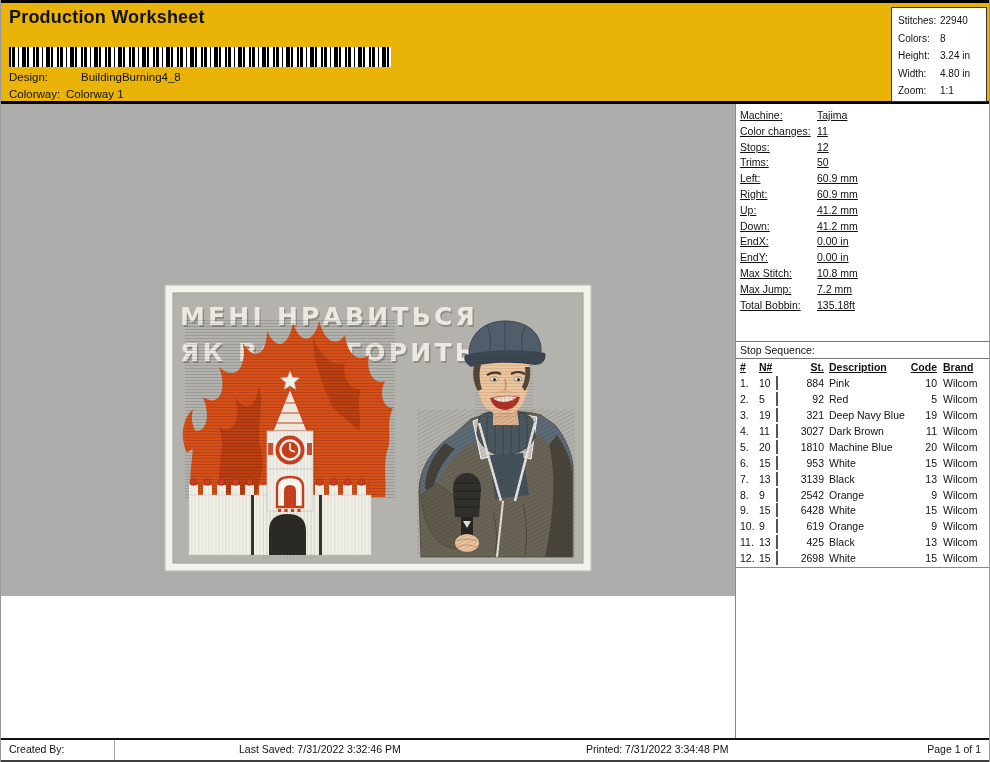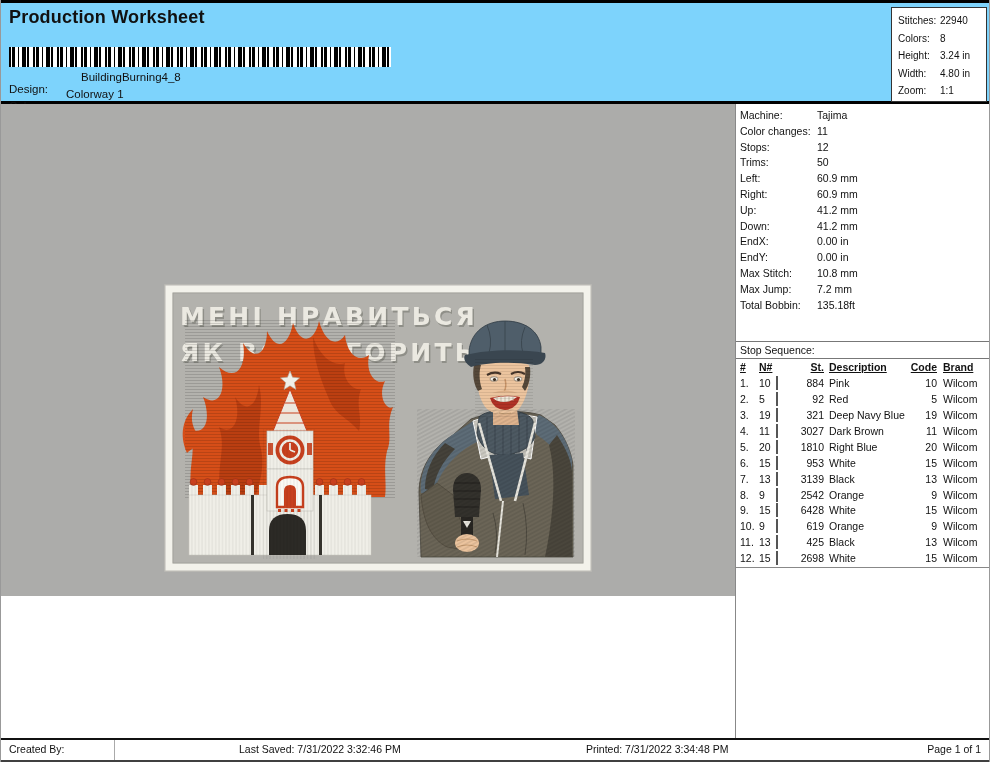--- a/index.html
+++ b/index.html
@@ -1,42 +1,42 @@
 <!DOCTYPE html>
 <html><head>
 <meta charset="utf-8">
 <style>
   html,body{margin:0;padding:0;background:#e9e9e9;}
   .page{position:relative;width:990px;height:762px;background:#fff;
         font-family:"Liberation Sans",sans-serif;color:#111;overflow:hidden;
         border-left:1px solid #999;border-right:1px solid #999;box-sizing:border-box;}
   
-  .header{position:absolute;top:0;left:0;width:100%;height:104px;background:#7dd3fc;
+  .header{position:absolute;top:0;left:0;width:100%;height:104px;background:#eab308;
           border-top:3px solid #000;border-bottom:3px solid #000;box-sizing:border-box;}
   .title{position:absolute;left:8px;top:4px;font-size:18px;font-weight:bold;letter-spacing:.2px;}
   .subtitle{position:absolute;left:8px;top:28px;font-size:12px;color:#222;}
   .barcode{position:absolute;left:8px;top:44px;width:382px;height:20px;
      background:repeating-linear-gradient(90deg,#000 0 2px,#fff 2px 3px,#000 3px 6px,#fff 6px 9px,
       #000 9px 10px,#fff 10px 13px,#000 13px 17px,#fff 17px 18px,#000 18px 20px,#fff 20px 24px);}
   .hrow{position:absolute;left:8px;font-size:11.5px;display:flex;}
   .hrow.design{top:68px;} .hrow.colorway{top:85px;}
-  .hrow .lbl{display:inline-block;margin-top:12px;}
+  .hrow .lbl{display:inline-block;}
   .hrow.design .lbl{width:72px;} .hrow.colorway .lbl{width:57px;}
   
   .stats{position:absolute;right:2px;top:4px;width:96px;height:95px;border:1px solid #333;
          box-sizing:border-box;font-size:10px;padding:4px 16px 0 6px;background:#fff;}
   .stats .row{display:flex;line-height:17.6px;}
   .stats .lbl{width:42px;}
   
   .canvas{position:absolute;left:0;top:104px;width:734px;height:492px;background:#acacaa;}
   .design-wrap{position:absolute;left:162px;top:179px;width:430px;height:290px;}
   
   .panel{position:absolute;left:734px;top:104px;width:256px;height:634px;background:#fff;
          border-left:1px solid #888;box-sizing:border-box;font-size:10.5px;}
-  .minfo{padding:4px 0 0 4px;}
+  .minfo{padding:4px 0 0 4px;text-decoration:underline;}
   .minfo .row{display:flex;height:15.8px;line-height:15.8px;}
   .minfo .lbl{width:77px;}
   .seq-title{border-top:1px solid #777;border-bottom:1px solid #777;height:16px;line-height:16px;
              padding-left:4px;margin-top:28px;}
   .seq-head,.seq-row{display:grid;grid-template-columns:19px 17px 17px 31px 1fr 28px 48px;
              padding:0 6px 0 4px;height:15.9px;line-height:15.9px;align-items:center;}
   .seq-head{font-weight:bold;height:17px;line-height:17px;}
   .seq-head span{text-decoration:underline;}
   .c-st,.c-code{text-align:right;}
   .c-desc{padding-left:5px;white-space:nowrap;}
@@ -380,21 +380,21 @@
             <span class="c-desc">Dark Brown</span>
             <span class="c-code">11</span>
             <span class="c-brand">Wilcom</span>
           </div>
 
           <div class="seq-row">
             <span>5.</span>
             <span>20</span>
             <span><span class="swatch" style="background: rgb(111, 123, 137);"></span></span>
             <span class="c-st">1810</span>
-            <span class="c-desc">Right Blue</span>
+            <span class="c-desc">Machine Blue</span>
             <span class="c-code">20</span>
             <span class="c-brand">Wilcom</span>
           </div>
 
           <div class="seq-row">
             <span>6.</span>
             <span>15</span>
             <span><span class="swatch" style="background: rgb(255, 255, 255);"></span></span>
             <span class="c-st">953</span>
             <span class="c-desc">White</span>

